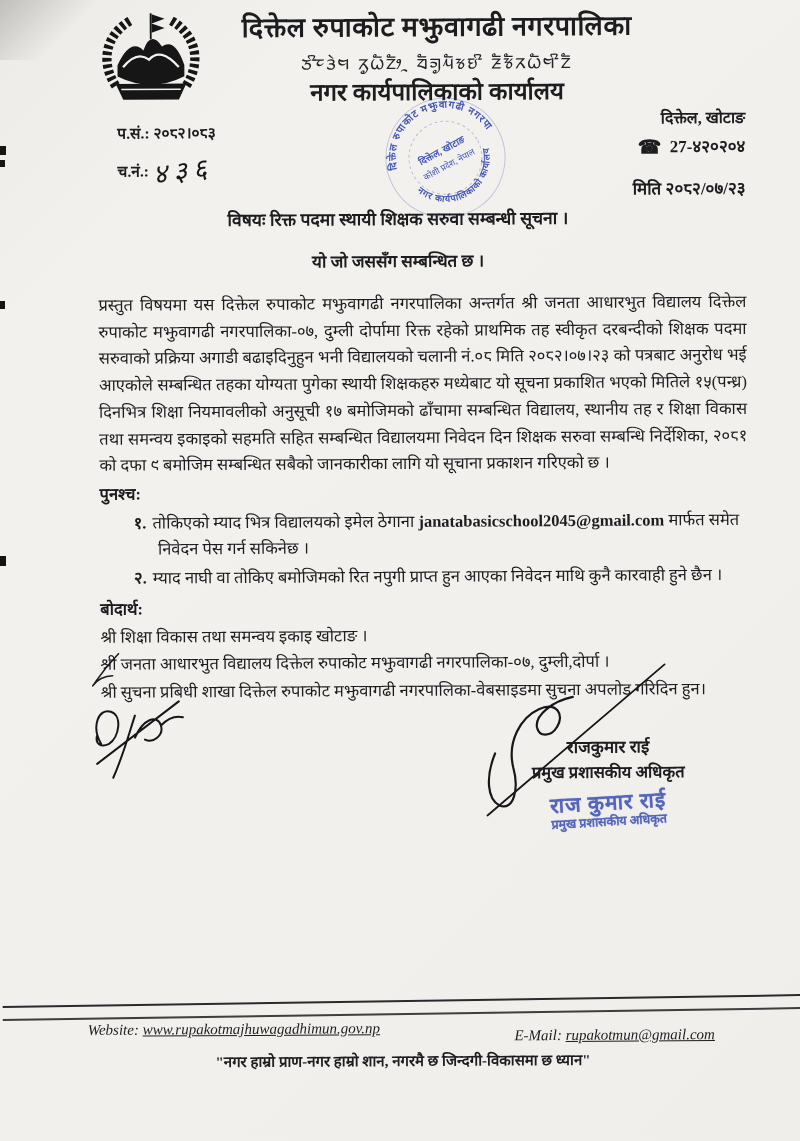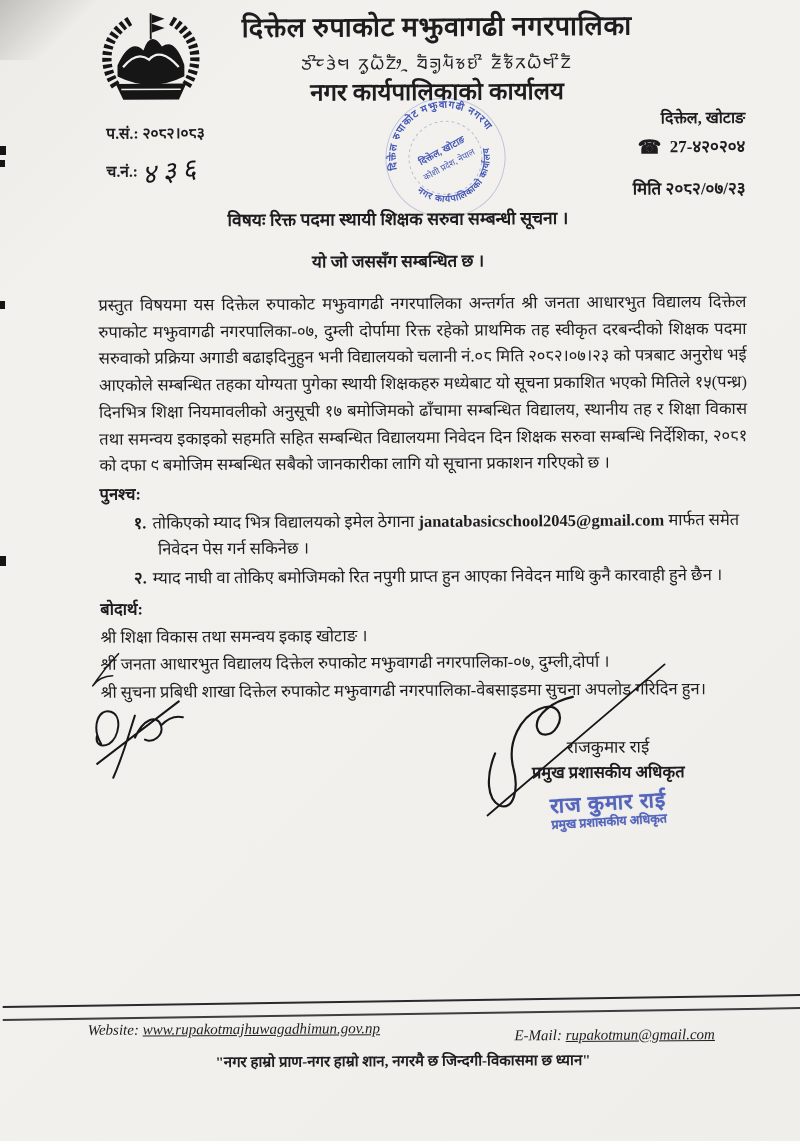--- a/index.html
+++ b/index.html
@@ -20,21 +20,21 @@
   
   .logo{position:absolute;left:98px;top:8px;width:112px;height:104px;}
   .head-center{position:absolute;left:175px;top:12px;width:530px;text-align:center;line-height:1.15;}
   .head-line1{font-size:27px;font-weight:bold;letter-spacing:.5px;}
   .head-line2{font-size:21px;margin-top:7px;letter-spacing:2px;color:#232327;}
   .head-line3{font-size:24px;font-weight:bold;margin-top:5px;}
   .seal{
     position:absolute;left:372px;top:86px;width:152px;height:144px;
     transform:rotate(-28deg);opacity:.88;pointer-events:none;
   }
-  .ref-left{position:absolute;left:109px;top:120px;font-size:15.5px;font-weight:bold;line-height:1.6;}
+  .ref-left{position:absolute;left:120px;top:120px;font-size:15.5px;font-weight:bold;line-height:1.6;}
   .chalani-hand{
     display:inline-block;font-size:27px;font-weight:normal;font-style:italic;
     transform:rotate(-7deg) translateY(4px);letter-spacing:6px;color:#17171a;
   }
   .ref-right{position:absolute;right:52px;top:108px;text-align:right;font-size:16px;font-weight:bold;line-height:1.55;}
   .phone-row{font-size:17px;}
   .phone-icon{font-size:19px;position:relative;top:1px;margin-right:4px;}
   .date-row{margin-top:16px;font-size:17px;}
   
   .subject{position:absolute;left:0;width:100%;top:206px;text-align:center;font-size:17.5px;font-weight:bold;}
@@ -46,21 +46,21 @@
   .ps-list li{padding-left:58px;text-indent:-24px;margin-top:2px;}
   .ps-num{font-weight:bold;margin-right:6px;}
   .email-bold{font-weight:bold;font-family:"Liberation Serif","DejaVu Serif",serif;}
   .bodartha-label{margin-top:4px;font-weight:bold;}
   .cc-line{margin-top:1px;}
   
   .sig-left-svg{position:absolute;left:82px;top:684px;width:130px;height:100px;}
   .cc-tick-svg{position:absolute;left:88px;top:648px;width:60px;height:40px;}
   .sig-right-svg{position:absolute;left:468px;top:658px;width:210px;height:165px;}
   .sig-block{position:absolute;right:78px;top:736px;width:230px;text-align:center;line-height:1.5;}
-  .sig-name{font-size:17px;font-weight:normal;}
+  .sig-name{font-size:17px;font-weight:bold;}
   .sig-title{font-size:16.5px;font-weight:bold;}
   .stamp-ink{
     margin-top:6px;transform:rotate(-3deg);color:#3347b2;opacity:.82;
     text-shadow:0 0 1px rgba(51,71,178,.55);line-height:1.15;
   }
   .stamp-name{font-size:21px;font-weight:bold;letter-spacing:1px;}
   .stamp-title{font-size:12.5px;font-weight:bold;}
   
   .rule{position:absolute;left:0;width:800px;height:2px;background:#2a2a2e;transform:rotate(-0.5deg);}
   .rule-1{top:1000px;}

